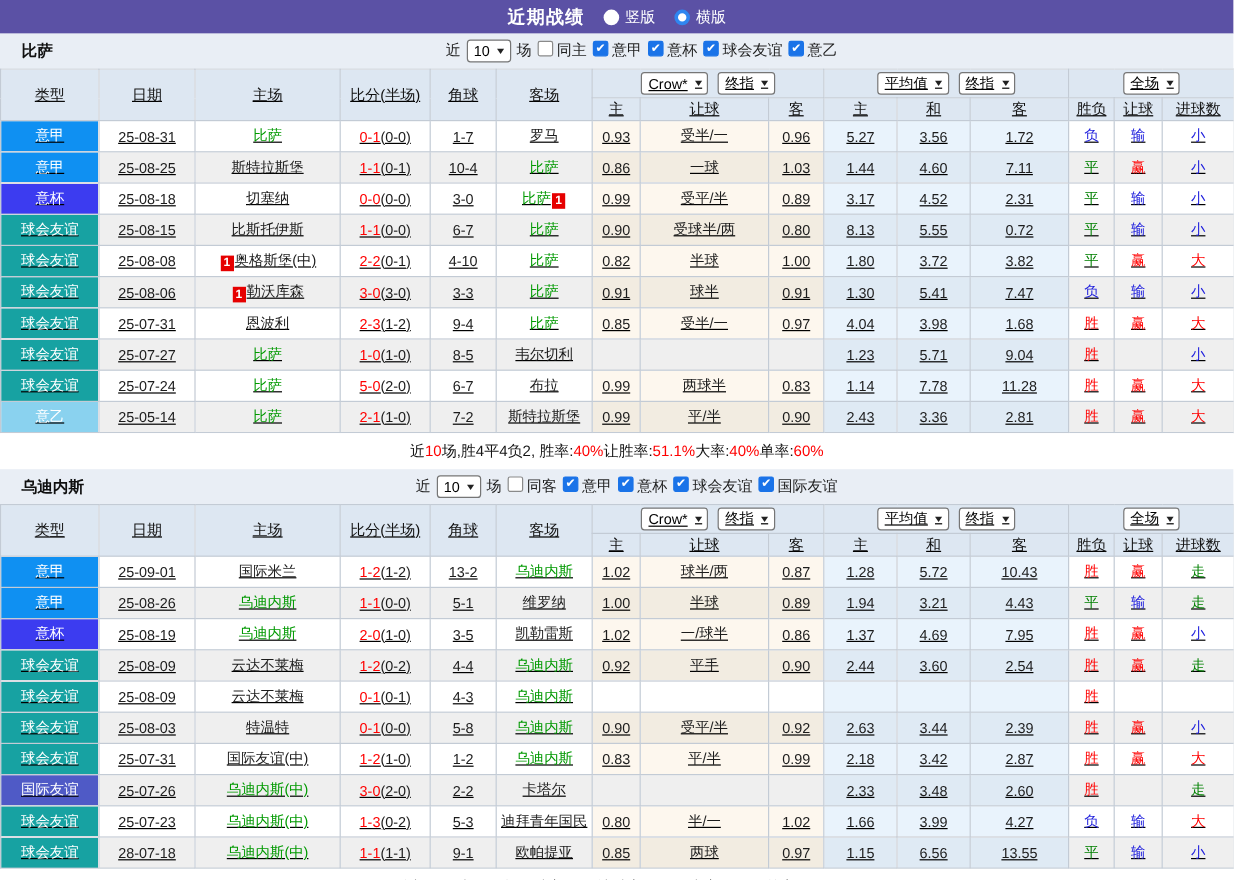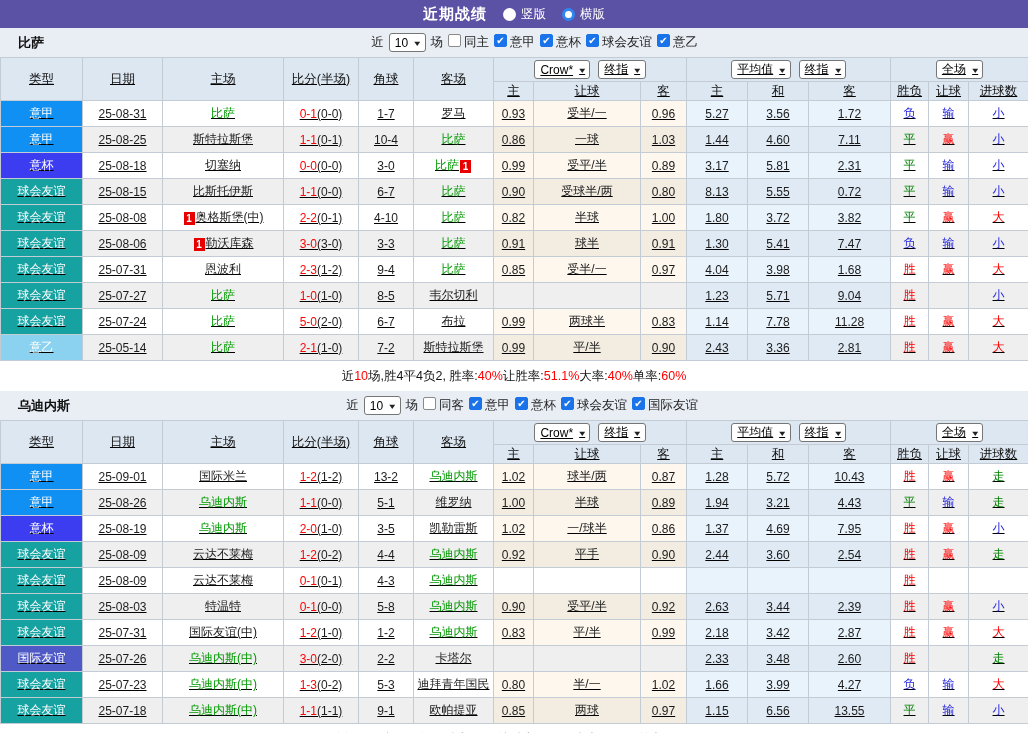--- a/index.html
+++ b/index.html
@@ -194,21 +194,21 @@
             <td class="c-type" style="background:#3c3cf0">意杯</td>
             <td>25-08-18</td>
             <td><span class="">切塞纳</span></td>
             <td><span class="score-red">0-0</span><span>(0-0)</span></td>
             <td>3-0</td>
             <td><span class="team-green">比萨</span><span class="card">1</span></td>
             <td class="c-odds filled">0.99</td>
             <td class="c-odds filled">受平/半</td>
             <td class="c-odds filled">0.89</td>
             <td class="c-avg">3.17</td>
-            <td class="c-avg">5.81</td>
+            <td class="c-avg">4.52</td>
             <td class="c-avg">2.31</td>
             <td style="color:#008000">平</td>
             <td style="color:#2020dd">输</td>
             <td style="color:#2020dd">小</td>
           </tr>
           <tr>
             <td class="c-type" style="background:#17a2a2">球会友谊</td>
             <td>25-08-15</td>
             <td><span class="">比斯托伊斯</span></td>
             <td><span class="score-red">1-1</span><span>(0-0)</span></td>
@@ -591,21 +591,21 @@
             <td class="c-odds filled">1.02</td>
             <td class="c-avg">1.66</td>
             <td class="c-avg">3.99</td>
             <td class="c-avg">4.27</td>
             <td style="color:#2020dd">负</td>
             <td style="color:#2020dd">输</td>
             <td style="color:#ff0000">大</td>
           </tr>
           <tr>
             <td class="c-type" style="background:#17a2a2">球会友谊</td>
-            <td>25-07-18</td>
+            <td>28-07-18</td>
             <td><span class="team-green">乌迪内斯(中)</span></td>
             <td><span class="score-red">1-1</span><span>(1-1)</span></td>
             <td>9-1</td>
             <td><span class="">欧帕提亚</span></td>
             <td class="c-odds filled">0.85</td>
             <td class="c-odds filled">两球</td>
             <td class="c-odds filled">0.97</td>
             <td class="c-avg">1.15</td>
             <td class="c-avg">6.56</td>
             <td class="c-avg">13.55</td>

